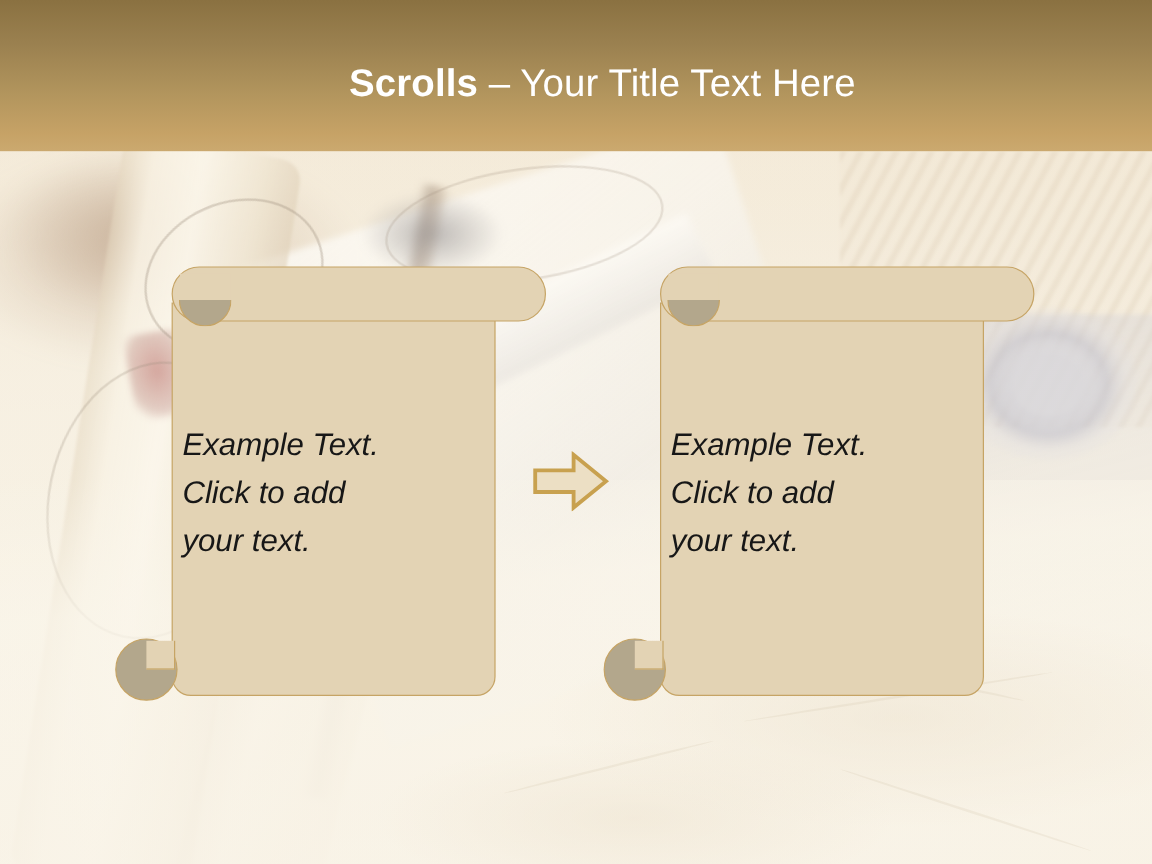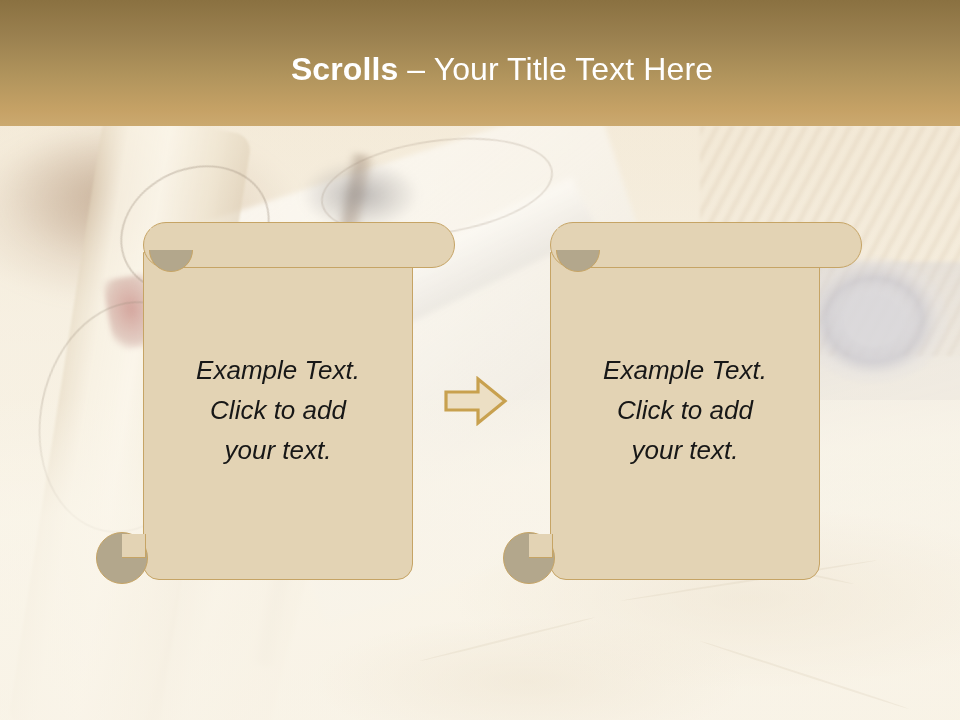--- a/index.html
+++ b/index.html
@@ -277,21 +277,20 @@
     width: 30px; height: 24px;
     background: #e3d3b4;
     border-right: 1px solid #c6a465;
     border-bottom: 1px solid #c6a465;
     box-sizing: border-box;
     z-index: 5;
   }
   .scroll-text {
     position: absolute;
     z-index: 6;
-    text-align: center;
     font-style: italic;
     color: #171717;
     font-size: 26px;
     line-height: 40px;
     font-family: "Liberation Sans", sans-serif;
   }
 
   
   .arrow {
     position: absolute;

